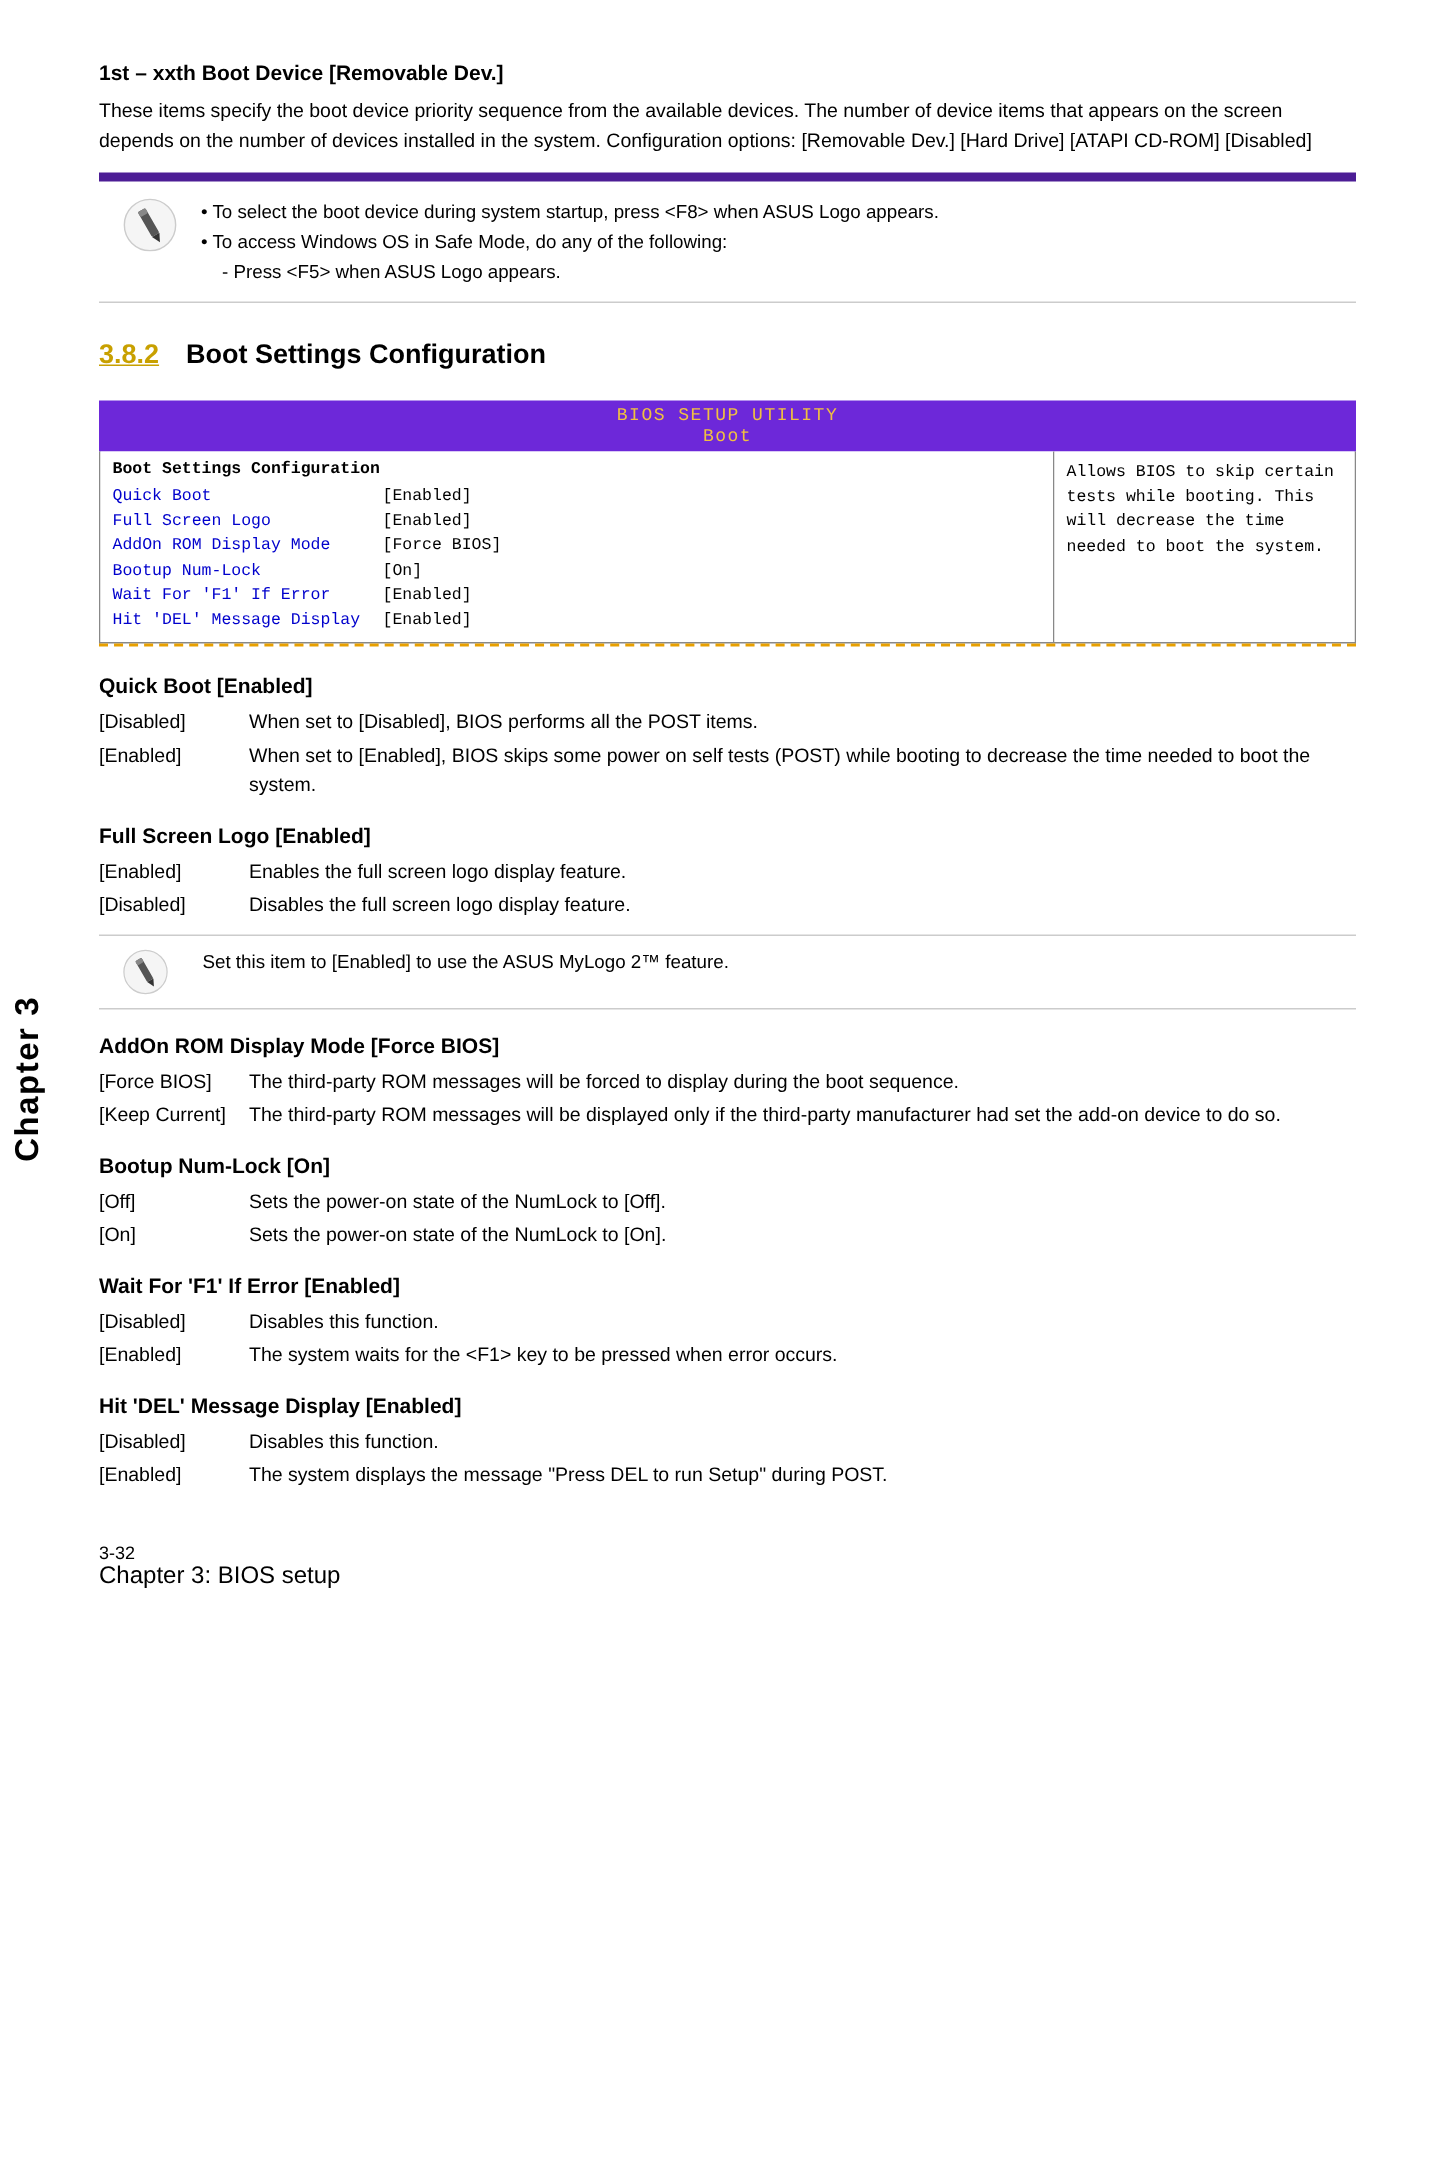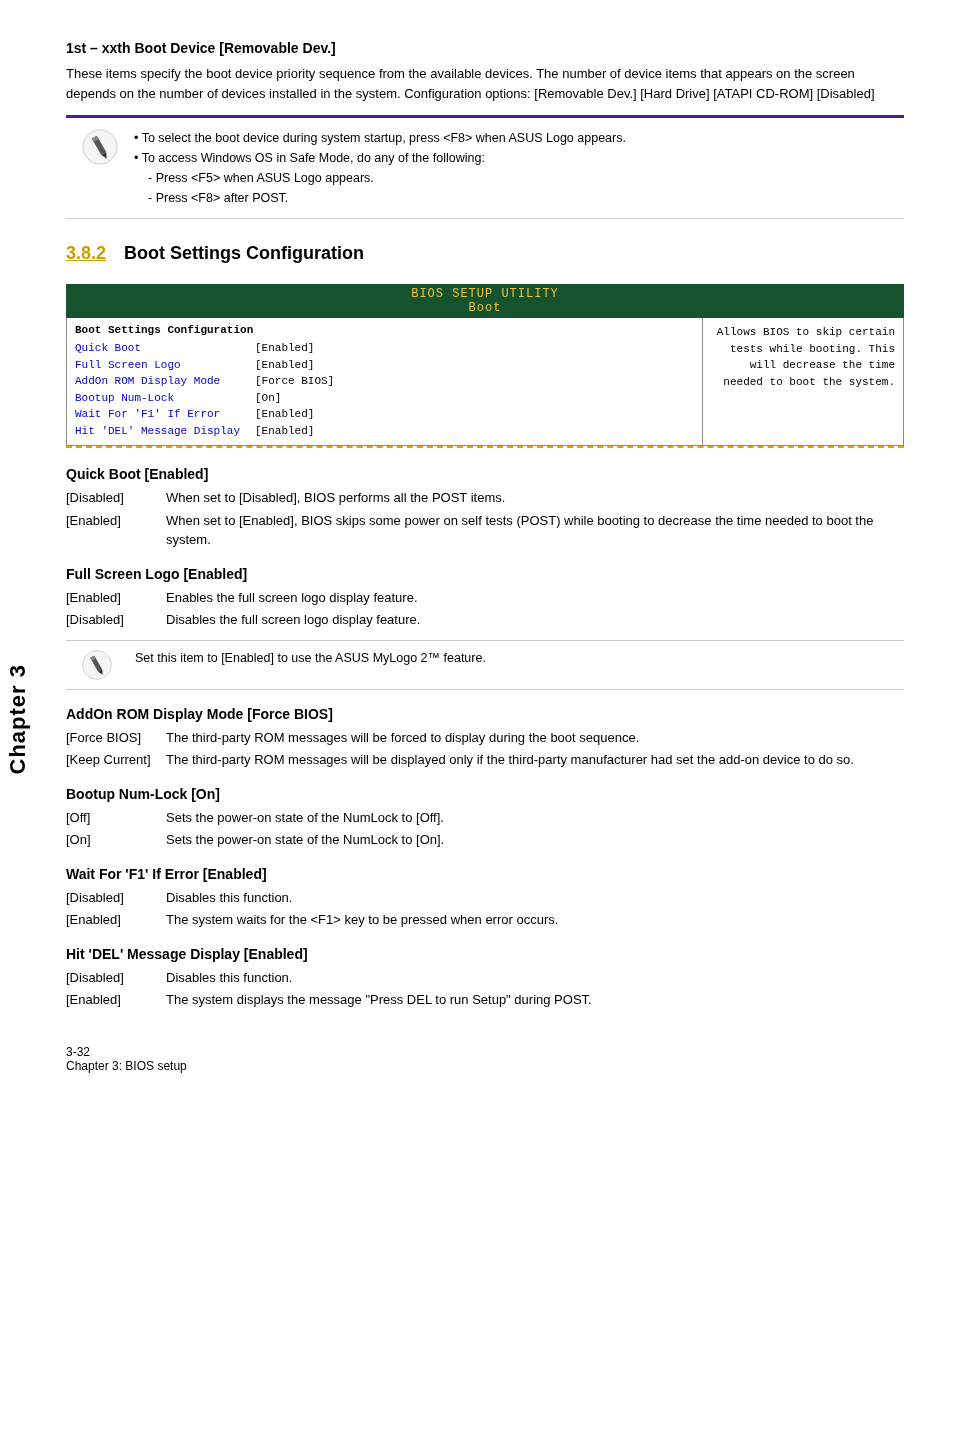--- a/index.html
+++ b/index.html
@@ -65,21 +65,21 @@
     }
 
     p.body-text {
       font-size: 13px;
       line-height: 1.5;
       margin-bottom: 10px;
     }
 
     
     .note-box {
-      border-top: 3px solid #4c1d95;
+      border-top: 6px solid #4c1d95;
       border-bottom: 1px solid #ccc;
       padding: 10px 15px;
       margin: 12px 0;
       display: flex;
       align-items: flex-start;
       gap: 15px;
     }
 
     .note-icon {
       width: 38px;
@@ -91,21 +91,21 @@
       font-size: 12.5px;
       line-height: 1.6;
     }
 
     
     .bios-table-wrapper {
       margin: 10px 0 18px 0;
     }
 
     .bios-table-header {
-      background: #14532d;
+      background: #6d28d9;
       color: #fff;
       font-family: 'Courier New', monospace;
       font-size: 12px;
       text-align: center;
       padding: 3px 0;
       letter-spacing: 1px;
     }
 
     .bios-table-header span {
       color: #f0c040;
@@ -148,21 +148,20 @@
     }
 
     .bios-right-col {
       width: 200px;
       padding: 6px 8px;
       font-family: 'Courier New', monospace;
       font-size: 11px;
       background: #fff;
       color: #000;
       line-height: 1.5;
-      text-align: right;
     }
 
     .bios-dashed-border {
       border-bottom: 2px dashed #e8a000;
       margin-bottom: 6px;
     }
 
     
     .subsec-heading {
       font-size: 14px;
@@ -218,21 +217,21 @@
       font-size: 12px;
       padding-top: 5px;
       flex-direction: column;
     }
 
     .footer-page-num {
       font-size: 12px;
     }
 
     .footer-chapter {
-      font-size: 12px;
+      font-size: 16px;
     }
   </style>
 </head>
 <body>
 
 <div class="page-container">
 
   <div class="chapter-sidebar">
     <span class="chapter-label">Chapter 3</span>
   </div>
@@ -251,21 +250,20 @@
             <rect x="17" y="8" width="6" height="20" rx="1" fill="#555"></rect>
             <polygon points="17,28 23,28 20,34" fill="#333"></polygon>
             <rect x="17" y="8" width="6" height="4" rx="1" fill="#888"></rect>
           </g>
         </svg>
       </div>
       <div class="note-content">
         <div>• <span>To select the boot device during system startup, press &lt;F8&gt; when ASUS Logo appears.</span></div>
         <div>• <span>To access Windows OS in Safe Mode, do any of the following:</span></div>
         <div style="padding-left:14px;">- Press &lt;F5&gt; when ASUS Logo appears.</div>
-        <div style="padding-left:14px;">- Press &lt;F8&gt; after POST.</div>
       </div>
     </div>
 
     <div style="margin-top: 24px;">
       <div style="display:flex; align-items:baseline; gap:18px; margin-bottom:10px;">
         <span class="section-number">3.8.2</span>
         <h3 class="subsection-title">Boot Settings Configuration</h3>
       </div>
 
       <div class="bios-table-wrapper">

